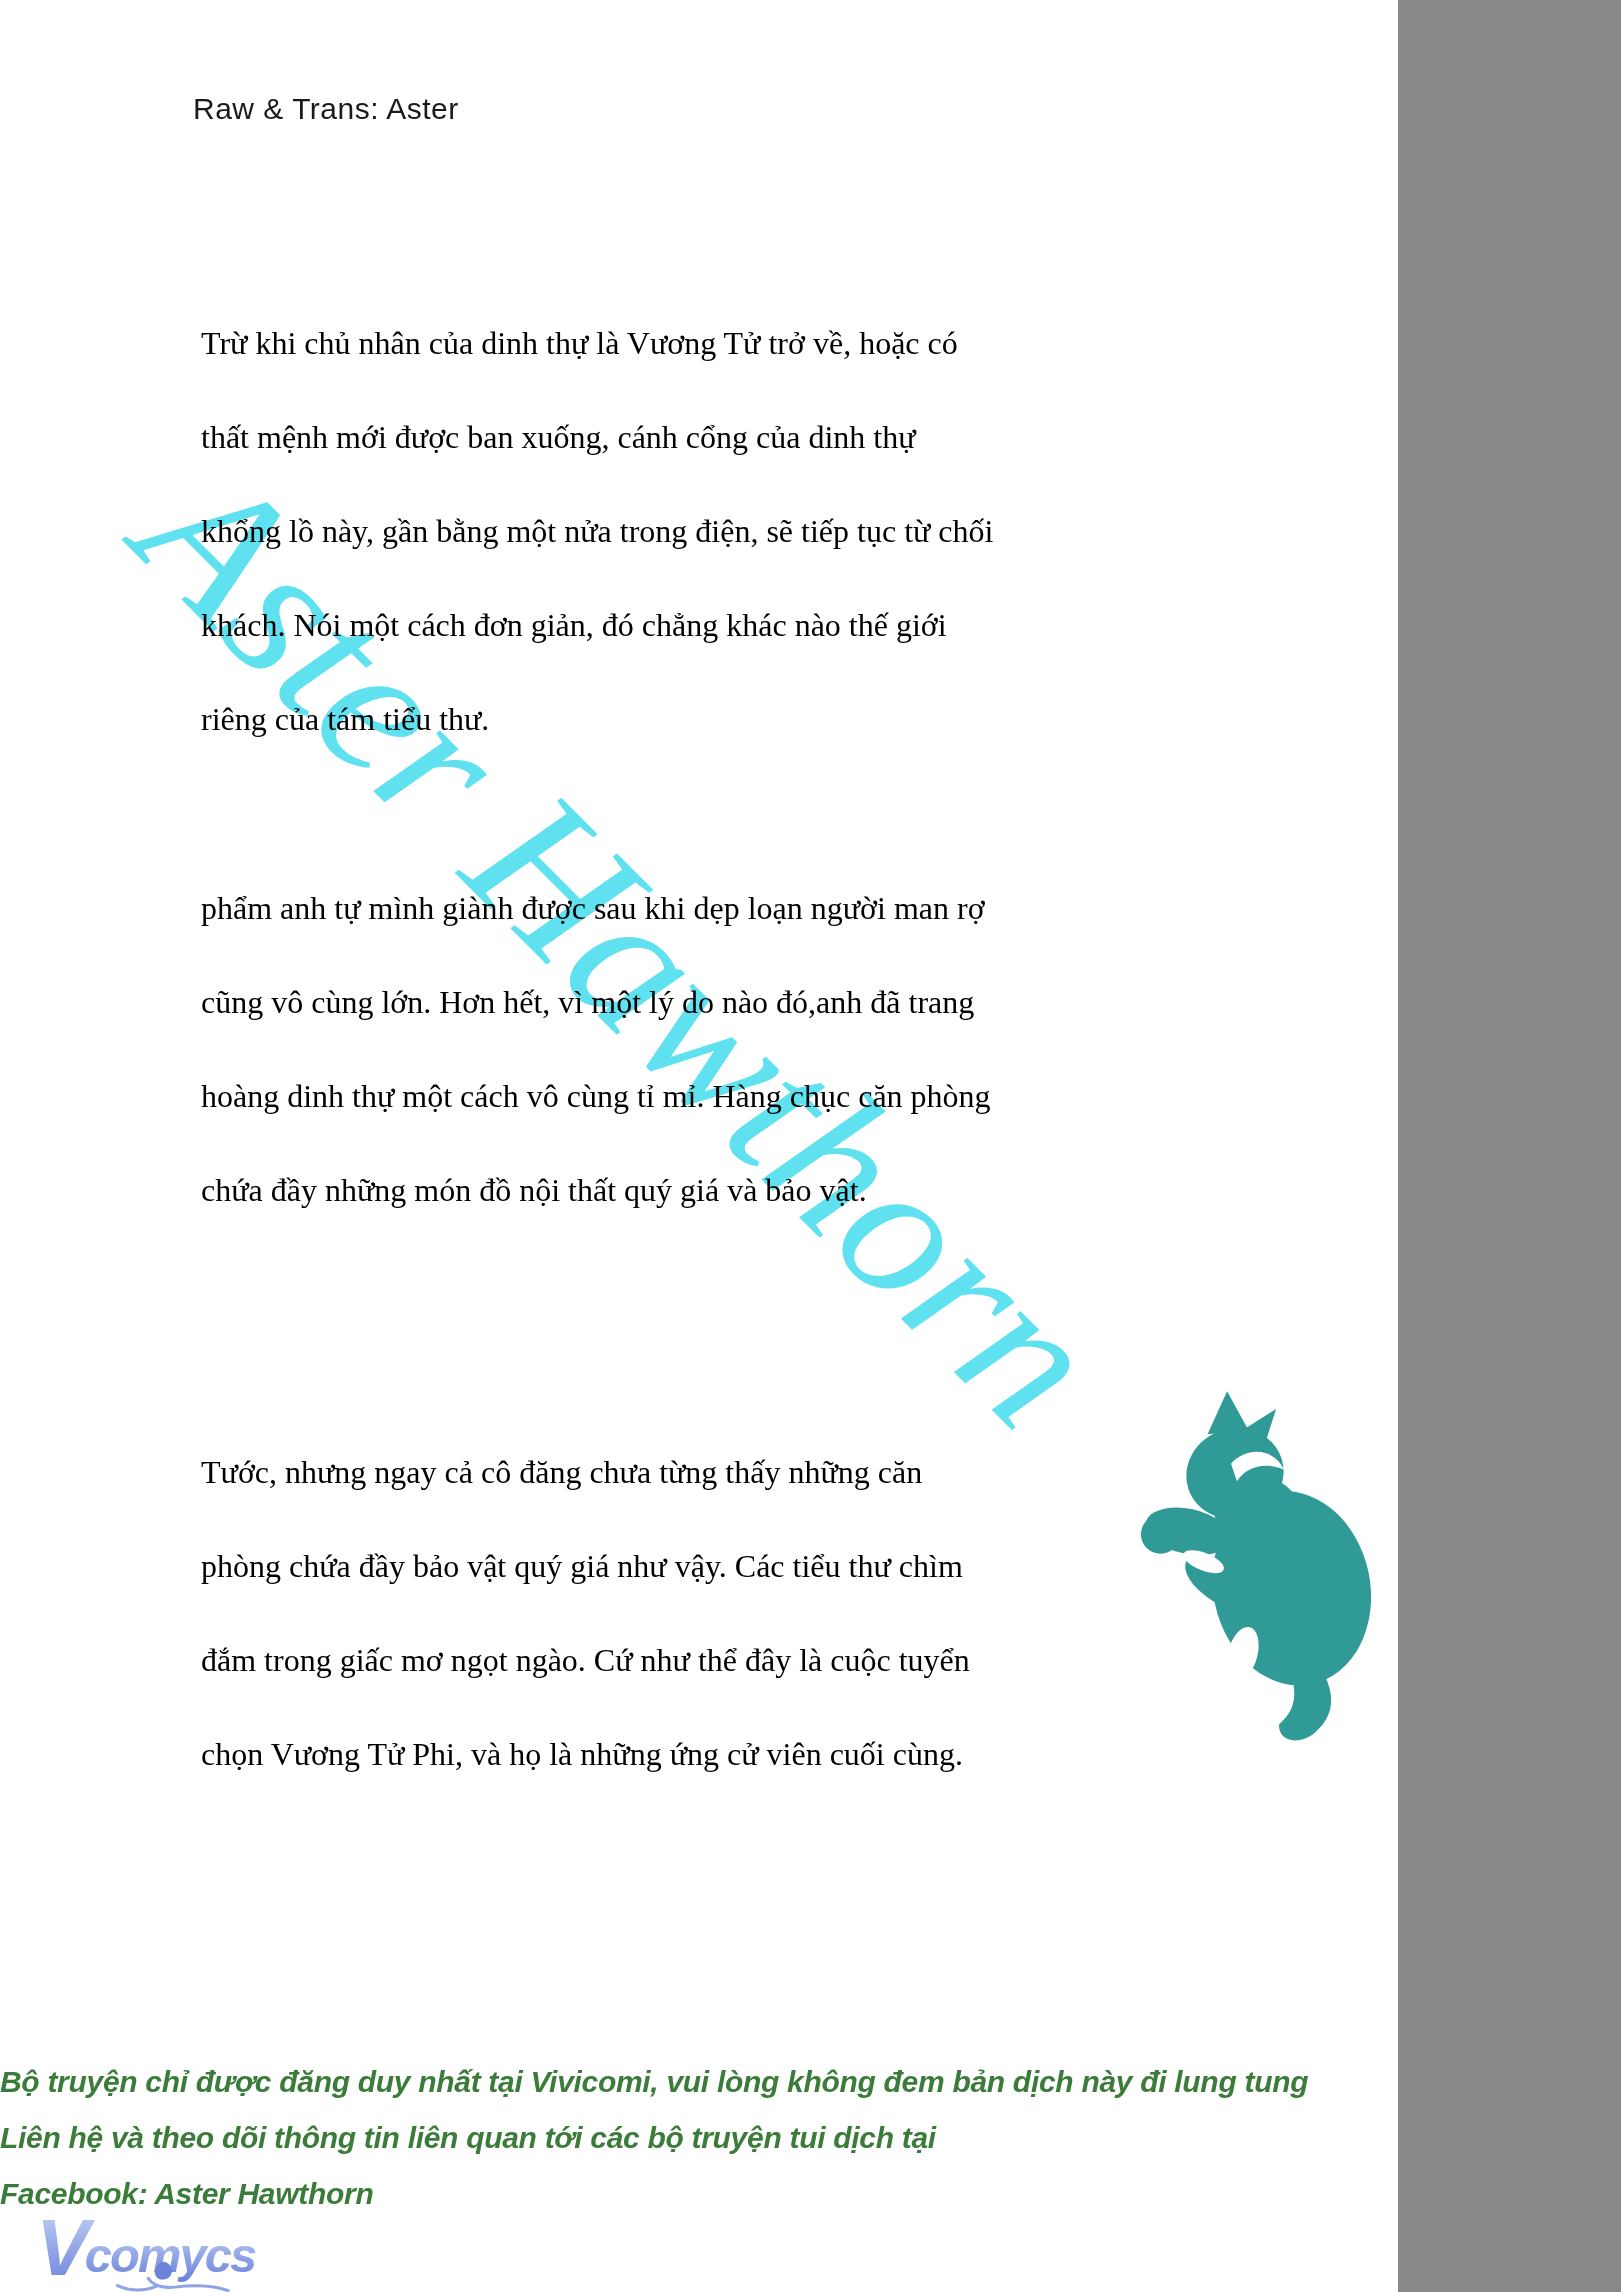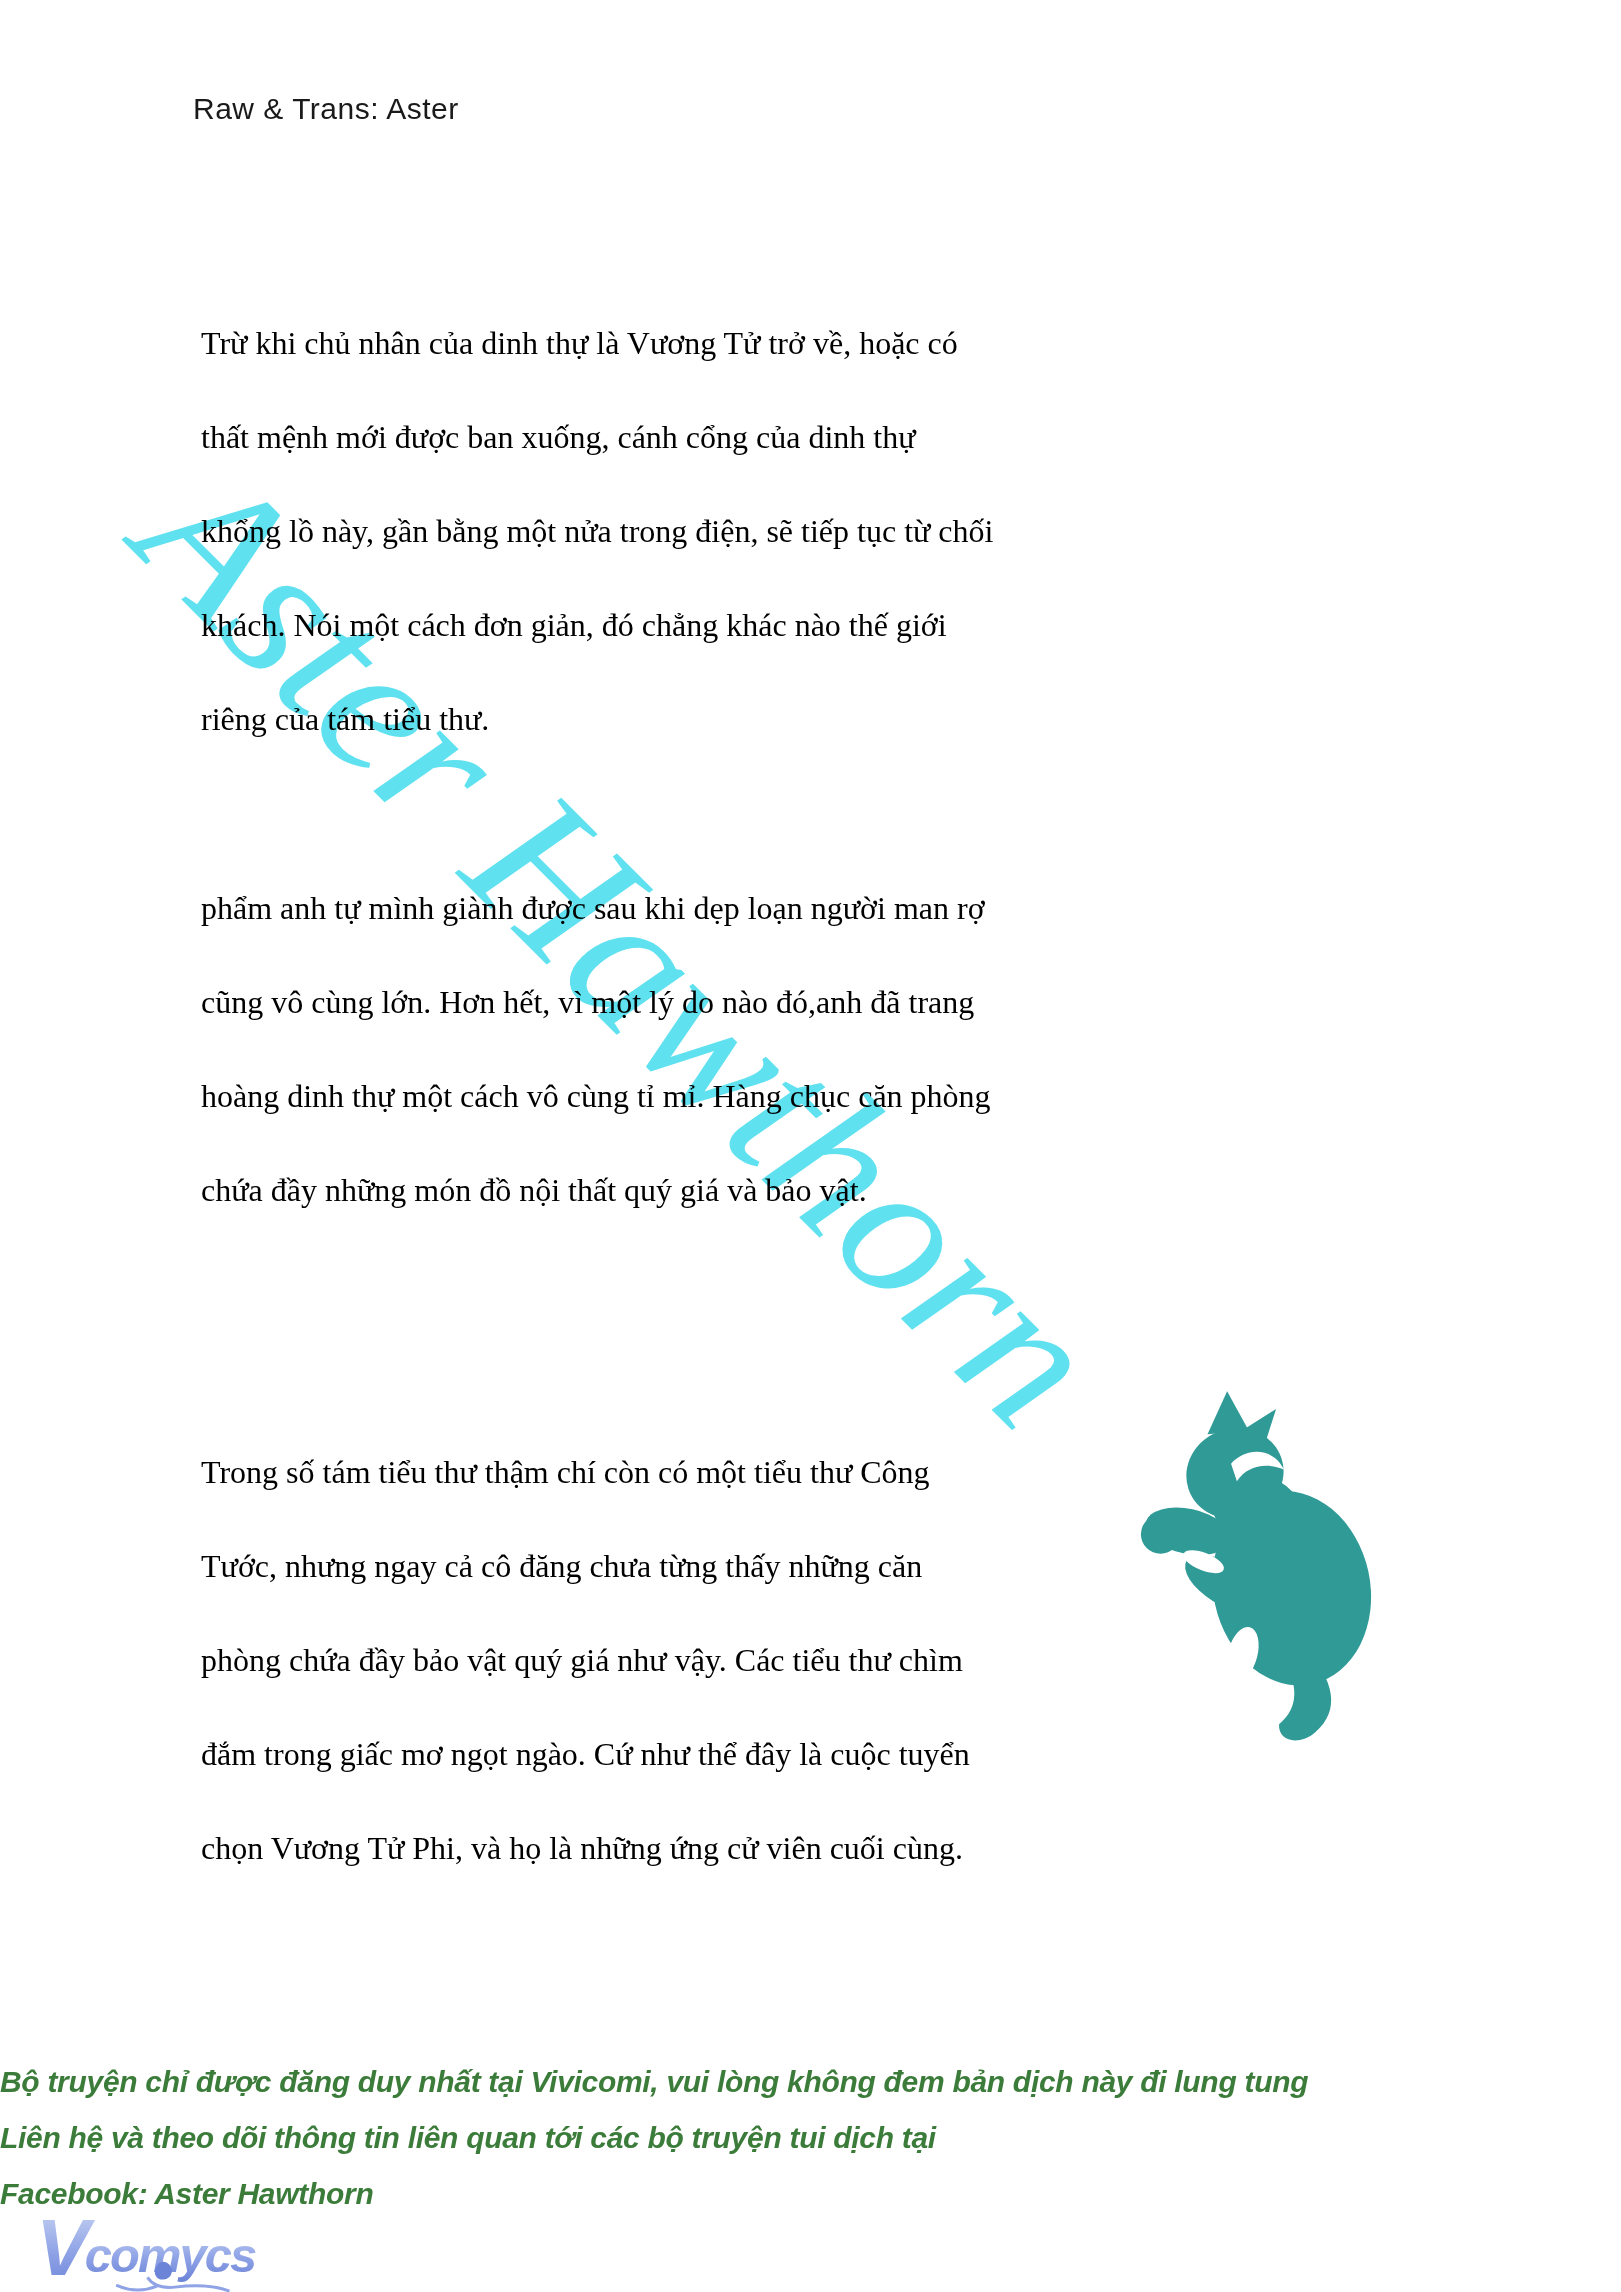--- a/index.html
+++ b/index.html
@@ -1,18 +1,18 @@
 <!DOCTYPE html>
 <html style="--color-watermark: #5fe1f0; --color-cat: #2f9a96; --color-footer_green: #3c7c3a; --color-text: #000000; --color-logo_light: #ccd8f4; --color-logo_mid: #8fa3e6; --color-logo_dark: #6c84d8;"><head>
 <meta charset="utf-8">
 <style>
   html,body{margin:0;padding:0;background:#888;}
   .page{
     position:relative;
-    width:1621px;height:2293px;
+    width:1398px;height:2293px;
     background:#ffffff;
     overflow:hidden;
     font-family:"Liberation Serif", serif;
   }
   .credit{
     position:absolute;left:193px;top:92px;
     font-family:"Liberation Sans", sans-serif;
     font-size:30px;color:#1a1a1a;letter-spacing:0.5px;
   }
   .watermark{
@@ -91,21 +91,20 @@
       <div class="line">khách. Nói một cách đơn giản, đó chẳng khác nào thế giới</div>
       <div class="line">riêng của tám tiểu thư.</div>
     </div>
     <div class="para para-2">
       <div class="line">phẩm anh tự mình giành được sau khi dẹp loạn người man rợ</div>
       <div class="line">cũng vô cùng lớn. Hơn hết, vì một lý do nào đó,anh đã trang</div>
       <div class="line">hoàng dinh thự một cách vô cùng tỉ mỉ. Hàng chục căn phòng</div>
       <div class="line">chứa đầy những món đồ nội thất quý giá và bảo vật.</div>
     </div>
     <div class="para para-3">
-      <div class="line">Trong số tám tiểu thư thậm chí còn có một tiểu thư Công</div>
       <div class="line">Tước, nhưng ngay cả cô đăng chưa từng thấy những căn</div>
       <div class="line">phòng chứa đầy bảo vật quý giá như vậy. Các tiểu thư chìm</div>
       <div class="line">đắm trong giấc mơ ngọt ngào. Cứ như thể đây là cuộc tuyển</div>
       <div class="line">chọn Vương Tử Phi, và họ là những ứng cử viên cuối cùng.</div>
     </div>
   </div>
 
   <div class="footer">
     <div class="footer-line">Bộ truyện chỉ được đăng duy nhất tại Vivicomi, vui lòng không đem bản dịch này đi lung tung</div>
     <div class="footer-line">Liên hệ và theo dõi thông tin liên quan tới các bộ truyện tui dịch tại</div>

